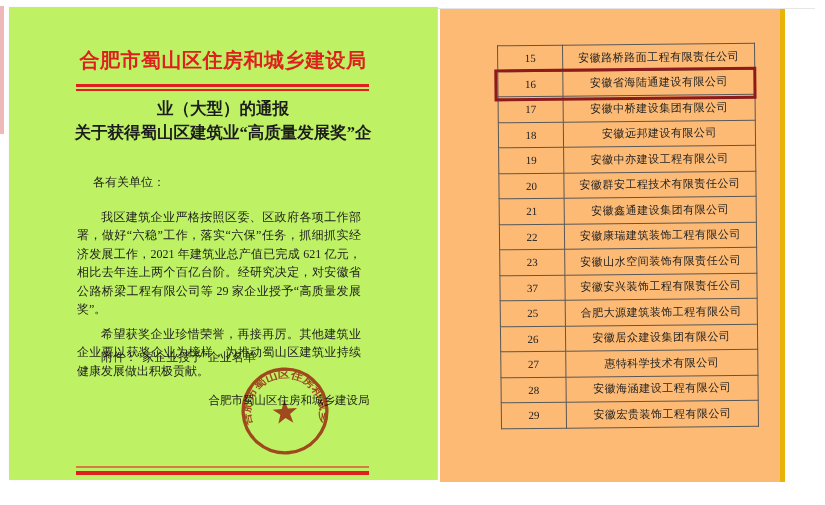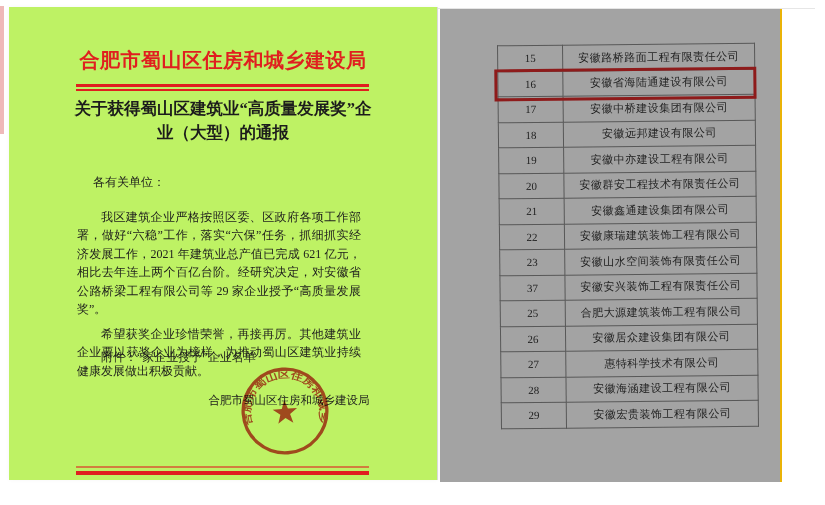--- a/index.html
+++ b/index.html
@@ -26,22 +26,22 @@
   .lp-body{position:absolute;left:68px;top:150px;width:292px;font-size:12px;line-height:18.5px;}
   .lp-body p{margin:6px 8px 0 0;text-indent:2em;text-align:justify;font-family:Liberation Serif, serif;}
   .lp-salutation{margin:16px;}
   .lp-attachment{position:absolute;left:68px;top:342px;width:292px;font-size:12px;text-indent:2em;}
   .sig-block{position:absolute;left:165px;top:386px;width:230px;text-align:center;font-size:11.5px;}
   .sig-date{margin-top:9px;}
   .seal{position:absolute;left:230px;top:358px;width:92px;height:92px;opacity:.88;
         mix-blend-mode:multiply;transform:rotate(-4deg);}
 
   
-  .right-page{position:absolute;left:440px;top:9px;width:340px;height:473px;background:#a3a3a3;
-              border-right:2px solid #eab308;}
+  .right-page{position:absolute;left:440px;top:9px;width:340px;height:473px;background:#fdba74;
+              border-right:5px solid #eab308;}
   .table-wrap{position:absolute;left:59px;top:35px;width:258px;transform:rotate(-0.6deg);}
   table.company{border-collapse:collapse;table-layout:fixed;width:256px;}
   table.company td{border:1px solid #585858;height:24.5px;padding:0;text-align:center;
                    font-size:11px;color:#222;}
   td.col-no{width:64px;font-size:11.5px;}
   td.col-name{width:191px;letter-spacing:.5px;}
   .hl-overlay{position:absolute;box-sizing:border-box;border:3px solid #8e1b1b;}
 </style>
 </head>
 <body>
@@ -52,22 +52,22 @@
 
   <div class="left-page">
     <div class="lp-header" style="color:#e01f1f;">合肥市蜀山区住房和城乡建设局</div>
 
     <div class="rule rule-top">
       <div class="bar1" style="background:#e01f1f;"></div>
       <div class="bar2" style="background:#e01f1f;"></div>
     </div>
 
     <div class="lp-title">
+      <div>业（大型）的通报</div>
       <div>关于获得蜀山区建筑业“高质量发展奖”企</div>
-      <div>业（大型）的通报</div>
     </div>
 
     <div class="lp-body">
       <div class="lp-salutation">各有关单位：</div>
       <p>我区建筑企业严格按照区委、区政府各项工作部署，做好“六稳”工作，落实“六保”任务，抓细抓实经济发展工作，2021 年建筑业总产值已完成 621 亿元，相比去年连上两个百亿台阶。经研究决定，对安徽省公路桥梁工程有限公司等 29 家企业授予“高质量发展奖”。</p>
       <p>希望获奖企业珍惜荣誉，再接再厉。其他建筑业企业要以获奖企业为榜样，为推动蜀山区建筑业持续健康发展做出积极贡献。</p>
     </div>
 
     <div class="lp-attachment">附件：“家企业授予”企业名单</div>
 

